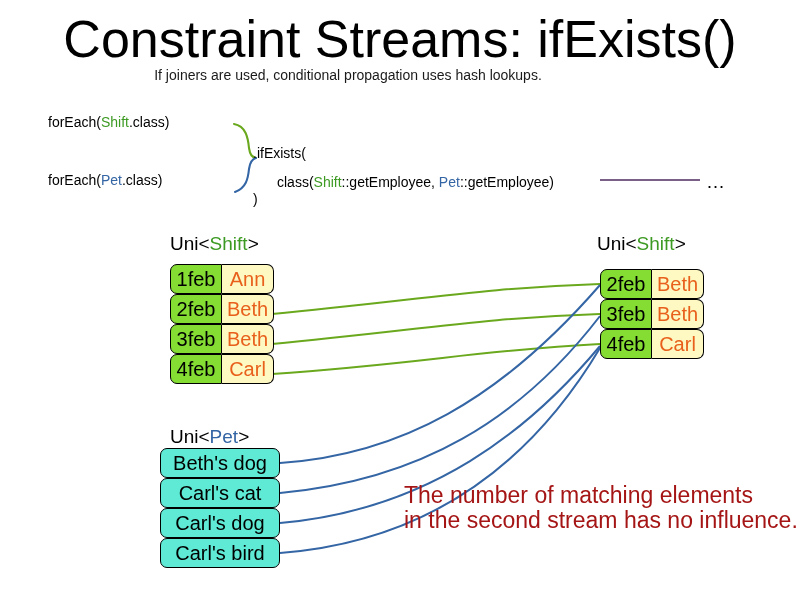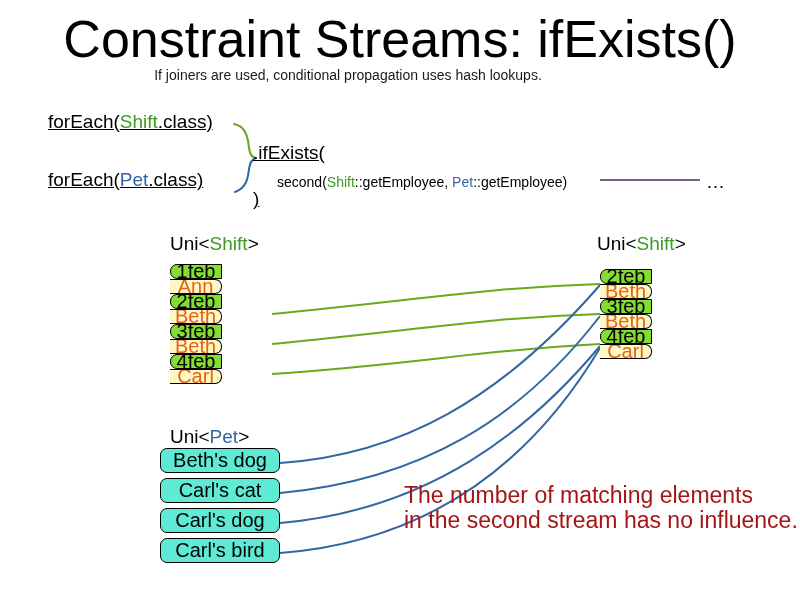--- a/index.html
+++ b/index.html
@@ -24,24 +24,23 @@
   .subtitle{
     position:absolute;left:0;top:66px;width:696px;
     text-align:center;
     font-size:14px;line-height:18px;
     color:#1a1a1a;
   }
 
   
   .code-line{
     position:absolute;
-    font-size:19px;line-height:24px;
-    color:#000000;
-    white-space:nowrap;
-    text-decoration:underline;
+    font-size:14px;line-height:24px;
+    color:#000000;
+    white-space:nowrap;
   }
   .code-small{
     position:absolute;
     font-size:14px;line-height:18px;
     color:#000000;
     white-space:nowrap;
   }
   .tok-shift{color:#3c9a22;}
   .tok-pet{color:#3465a4;}
 
@@ -54,21 +53,20 @@
   }
 
   
   .tuple-list{position:absolute;}
   .tuple-row{
     position:relative;
     height:30px;
     display:flex;
     align-items:stretch;
     margin-bottom:0px;
-    flex-direction:column;
   }
   .cell{
     box-sizing:border-box;
     border:1.6px solid #000000;
     display:flex;align-items:center;justify-content:center;
     font-size:20px;
     white-space:nowrap;
     overflow:hidden;
   }
   
@@ -120,21 +118,21 @@
 
   <div class="code-line" style="left:48px;top:168px;"><span>forEach(</span><span class="tok-pet">Pet</span><span>.class)</span></div>
 
   <svg class="brace" style="left:232px;top:118px;" width="46" height="80" viewBox="0 0 46 80">
     <path d="M2 6 C 14 8, 16 20, 17 30 C 18 37, 20 39, 24 40" fill="none" stroke="#6aa81e" stroke-width="2.1" stroke-linecap="round"></path>
     <path d="M24 40 C 20 41, 18 44, 17 51 C 16 61, 14 70, 3 74" fill="none" stroke="#3465a4" stroke-width="2.1" stroke-linecap="round"></path>
   </svg>
 
   <div class="code-line" style="left:253px;top:141px;">.ifExists(</div>
 
-  <div class="code-small" style="left:277px;top:173px;"><span>second(</span><span class="tok-shift">Shift</span><span>::getEmployee, </span><span class="tok-pet">Pet</span><span>::getEmployee)</span></div>
+  <div class="code-small" style="left:277px;top:173px;"><span>class(</span><span class="tok-shift">Shift</span><span>::getEmployee, </span><span class="tok-pet">Pet</span><span>::getEmployee)</span></div>
 
   <div class="code-line" style="left:253px;top:187px;">)</div>
 
   <div class="code-small" style="left:706px;top:173px;font-size:19px;">…</div>
 
   <div class="stream-label" style="left:170px;top:233px;"><span>Uni&lt;</span><span class="tok-shift">Shift</span><span>&gt;</span></div>
 
   <div class="stream-label" style="left:170px;top:426px;"><span>Uni&lt;</span><span class="tok-pet">Pet</span><span>&gt;</span></div>
 
   <div class="stream-label" style="left:597px;top:233px;"><span>Uni&lt;</span><span class="tok-shift">Shift</span><span>&gt;</span></div>

